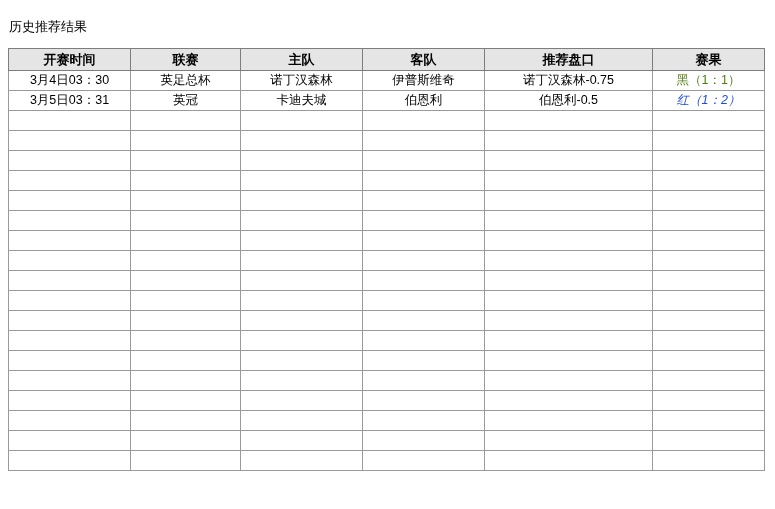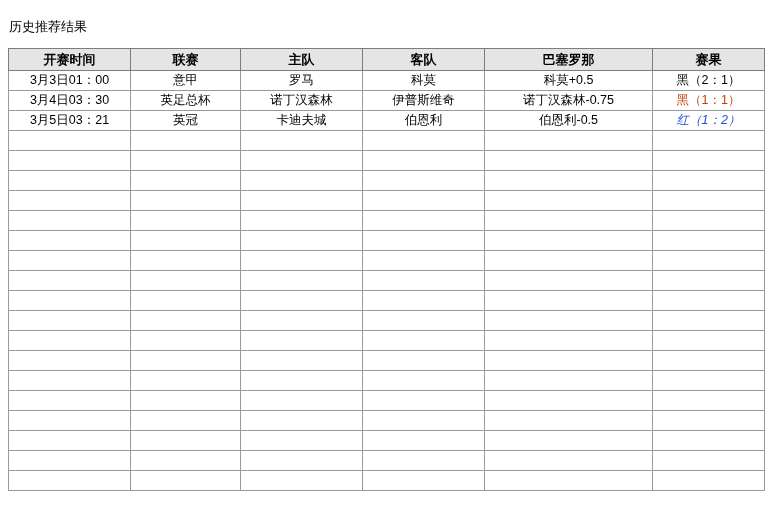--- a/index.html
+++ b/index.html
@@ -87,43 +87,35 @@
           <col class="c3">
           <col class="c4">
           <col class="c5">
       </colgroup>
       <thead>
         <tr>
           <th>开赛时间</th>
           <th>联赛</th>
           <th>主队</th>
           <th>客队</th>
-          <th>巴塞罗那</th>
+          <th>推荐盘口</th>
           <th>赛果</th>
         </tr>
       </thead>
       <tbody>
-          <tr>
-            <td>3月3日01：00</td>
-            <td>意甲</td>
-            <td>罗马</td>
-            <td>科莫</td>
-            <td>科莫+0.5</td>
-            <td style="color: rgb(0, 0, 0);">黑（2：1）</td>
-          </tr>
           <tr>
             <td>3月4日03：30</td>
             <td>英足总杯</td>
             <td>诺丁汉森林</td>
             <td>伊普斯维奇</td>
             <td>诺丁汉森林-0.75</td>
-            <td style="color: #c2410c;">黑（1：1）</td>
+            <td style="color: #4d7c0f;">黑（1：1）</td>
           </tr>
           <tr>
-            <td>3月5日03：21</td>
+            <td>3月5日03：31</td>
             <td>英冠</td>
             <td>卡迪夫城</td>
             <td>伯恩利</td>
             <td>伯恩利-0.5</td>
             <td style="color: #1d4ed8; font-style: italic;">红（1：2）</td>
           </tr>
           <tr class="empty-row">
             <td>&nbsp;</td>
             <td>&nbsp;</td>
             <td>&nbsp;</td>

